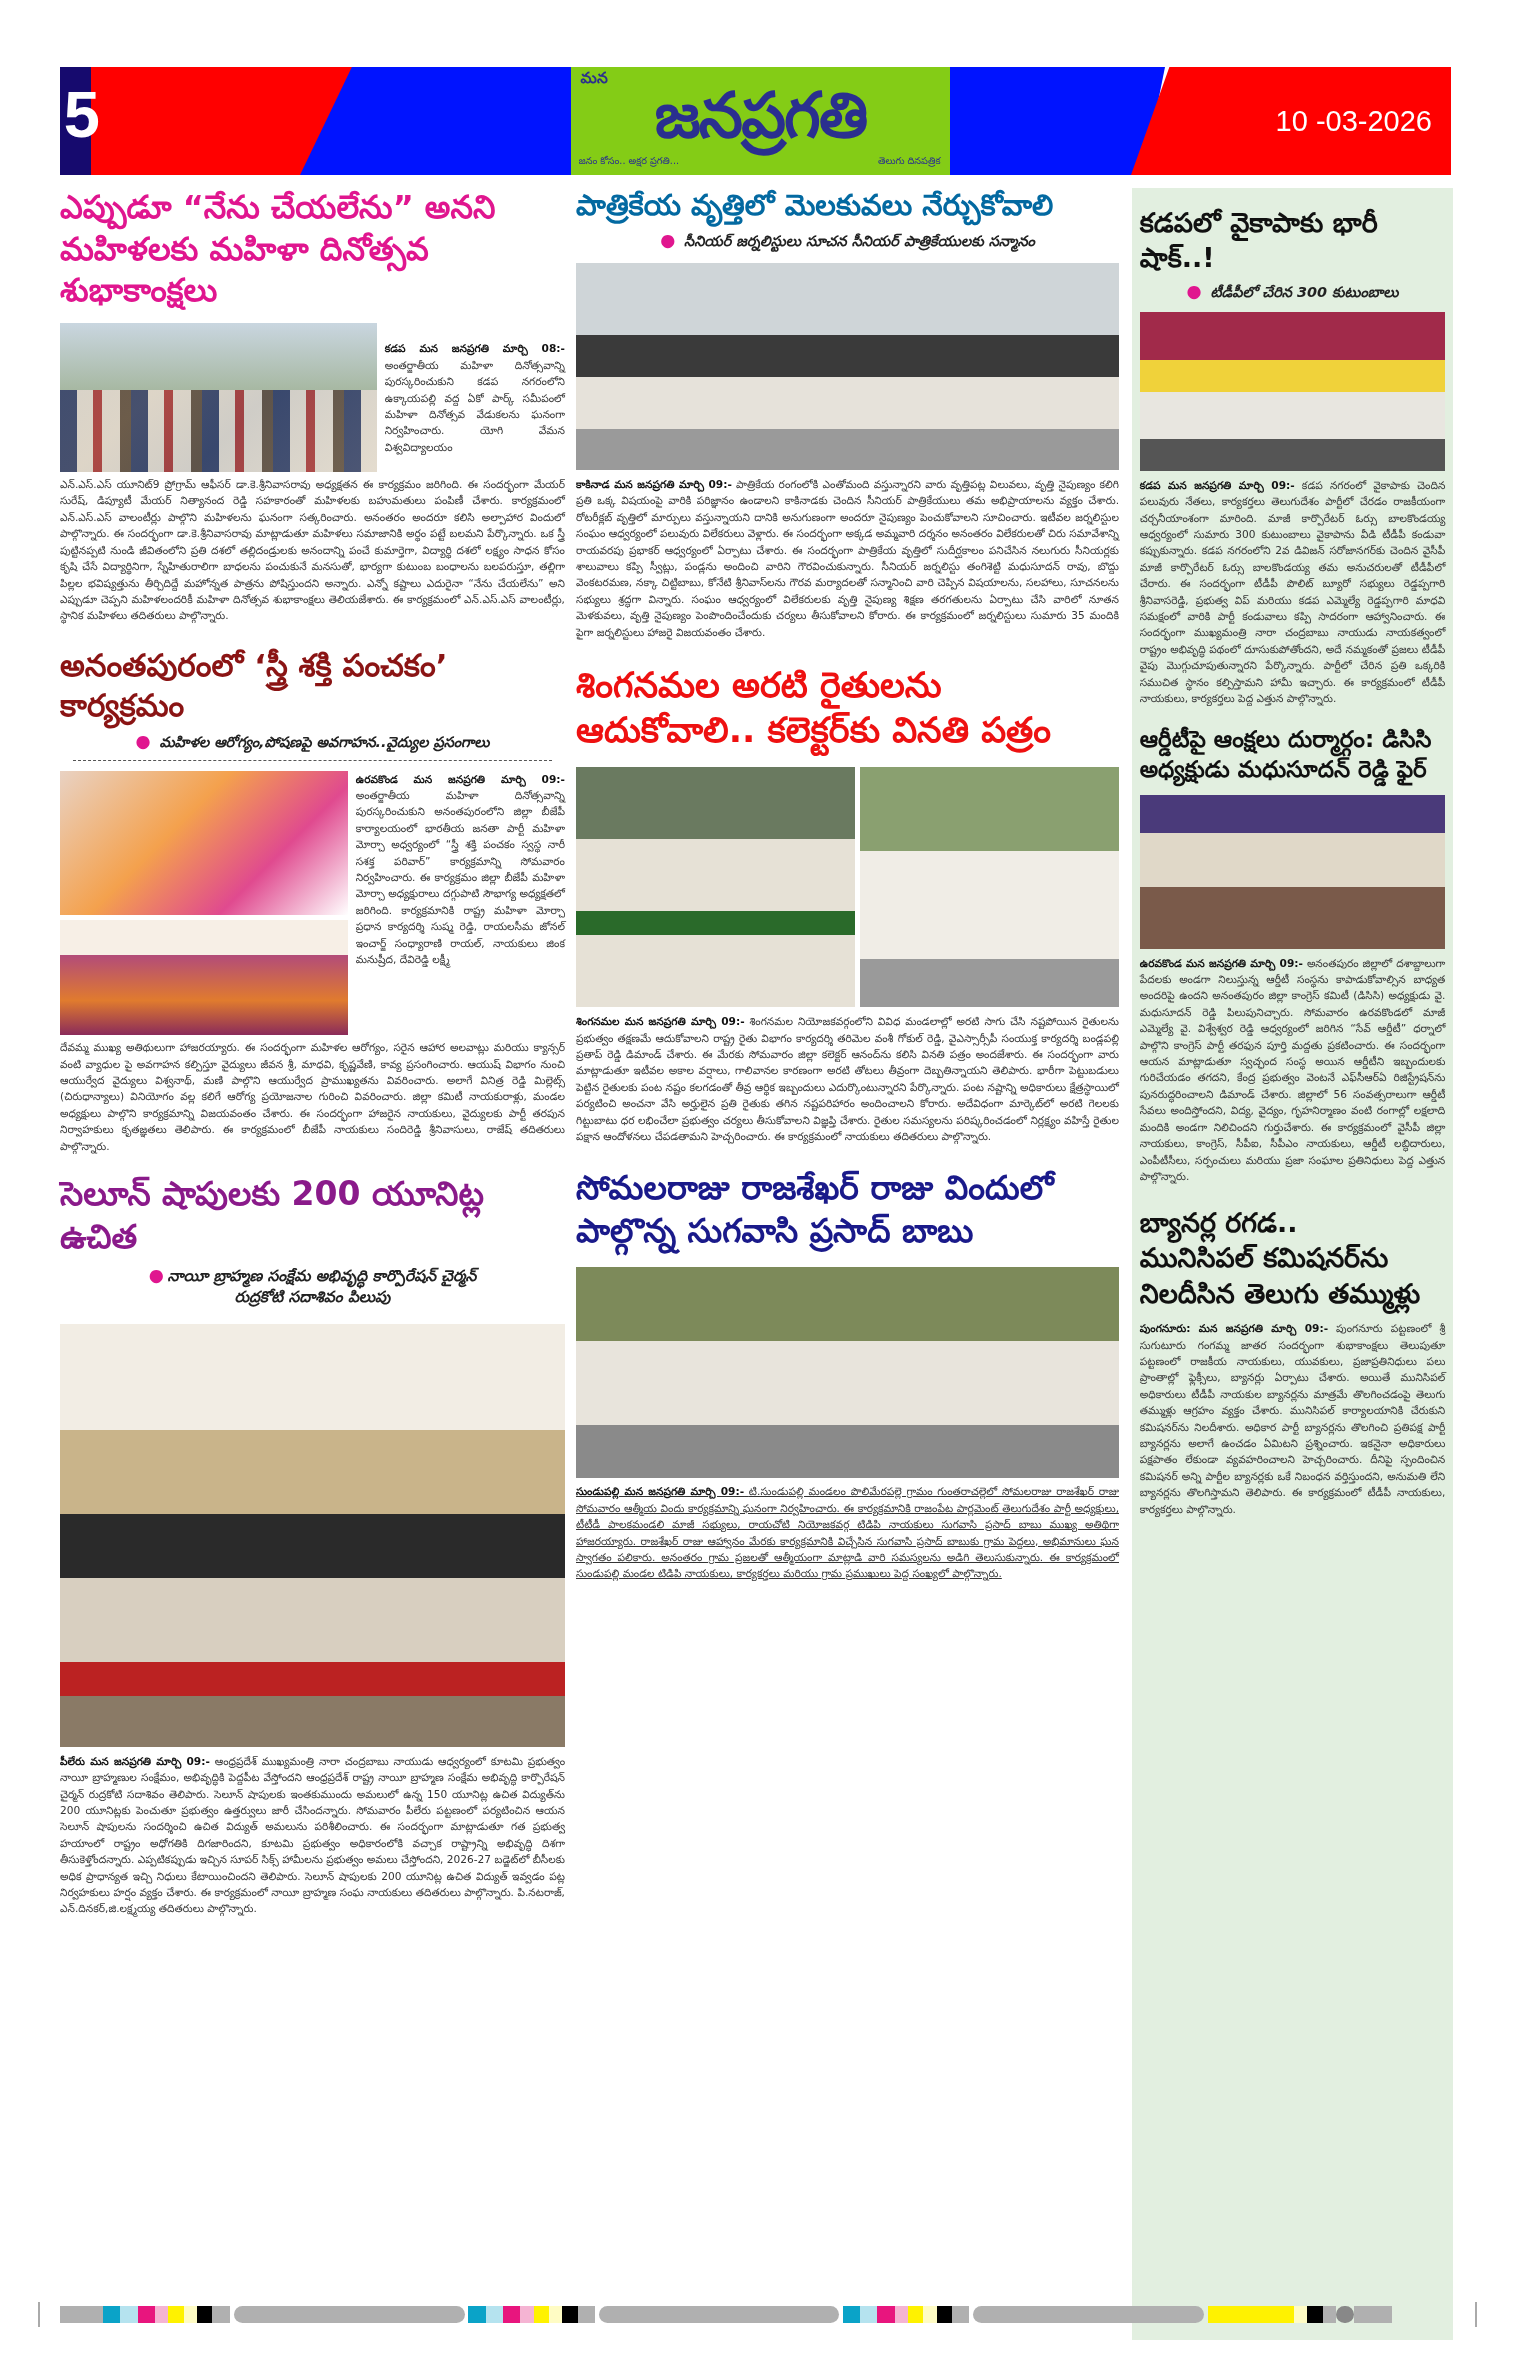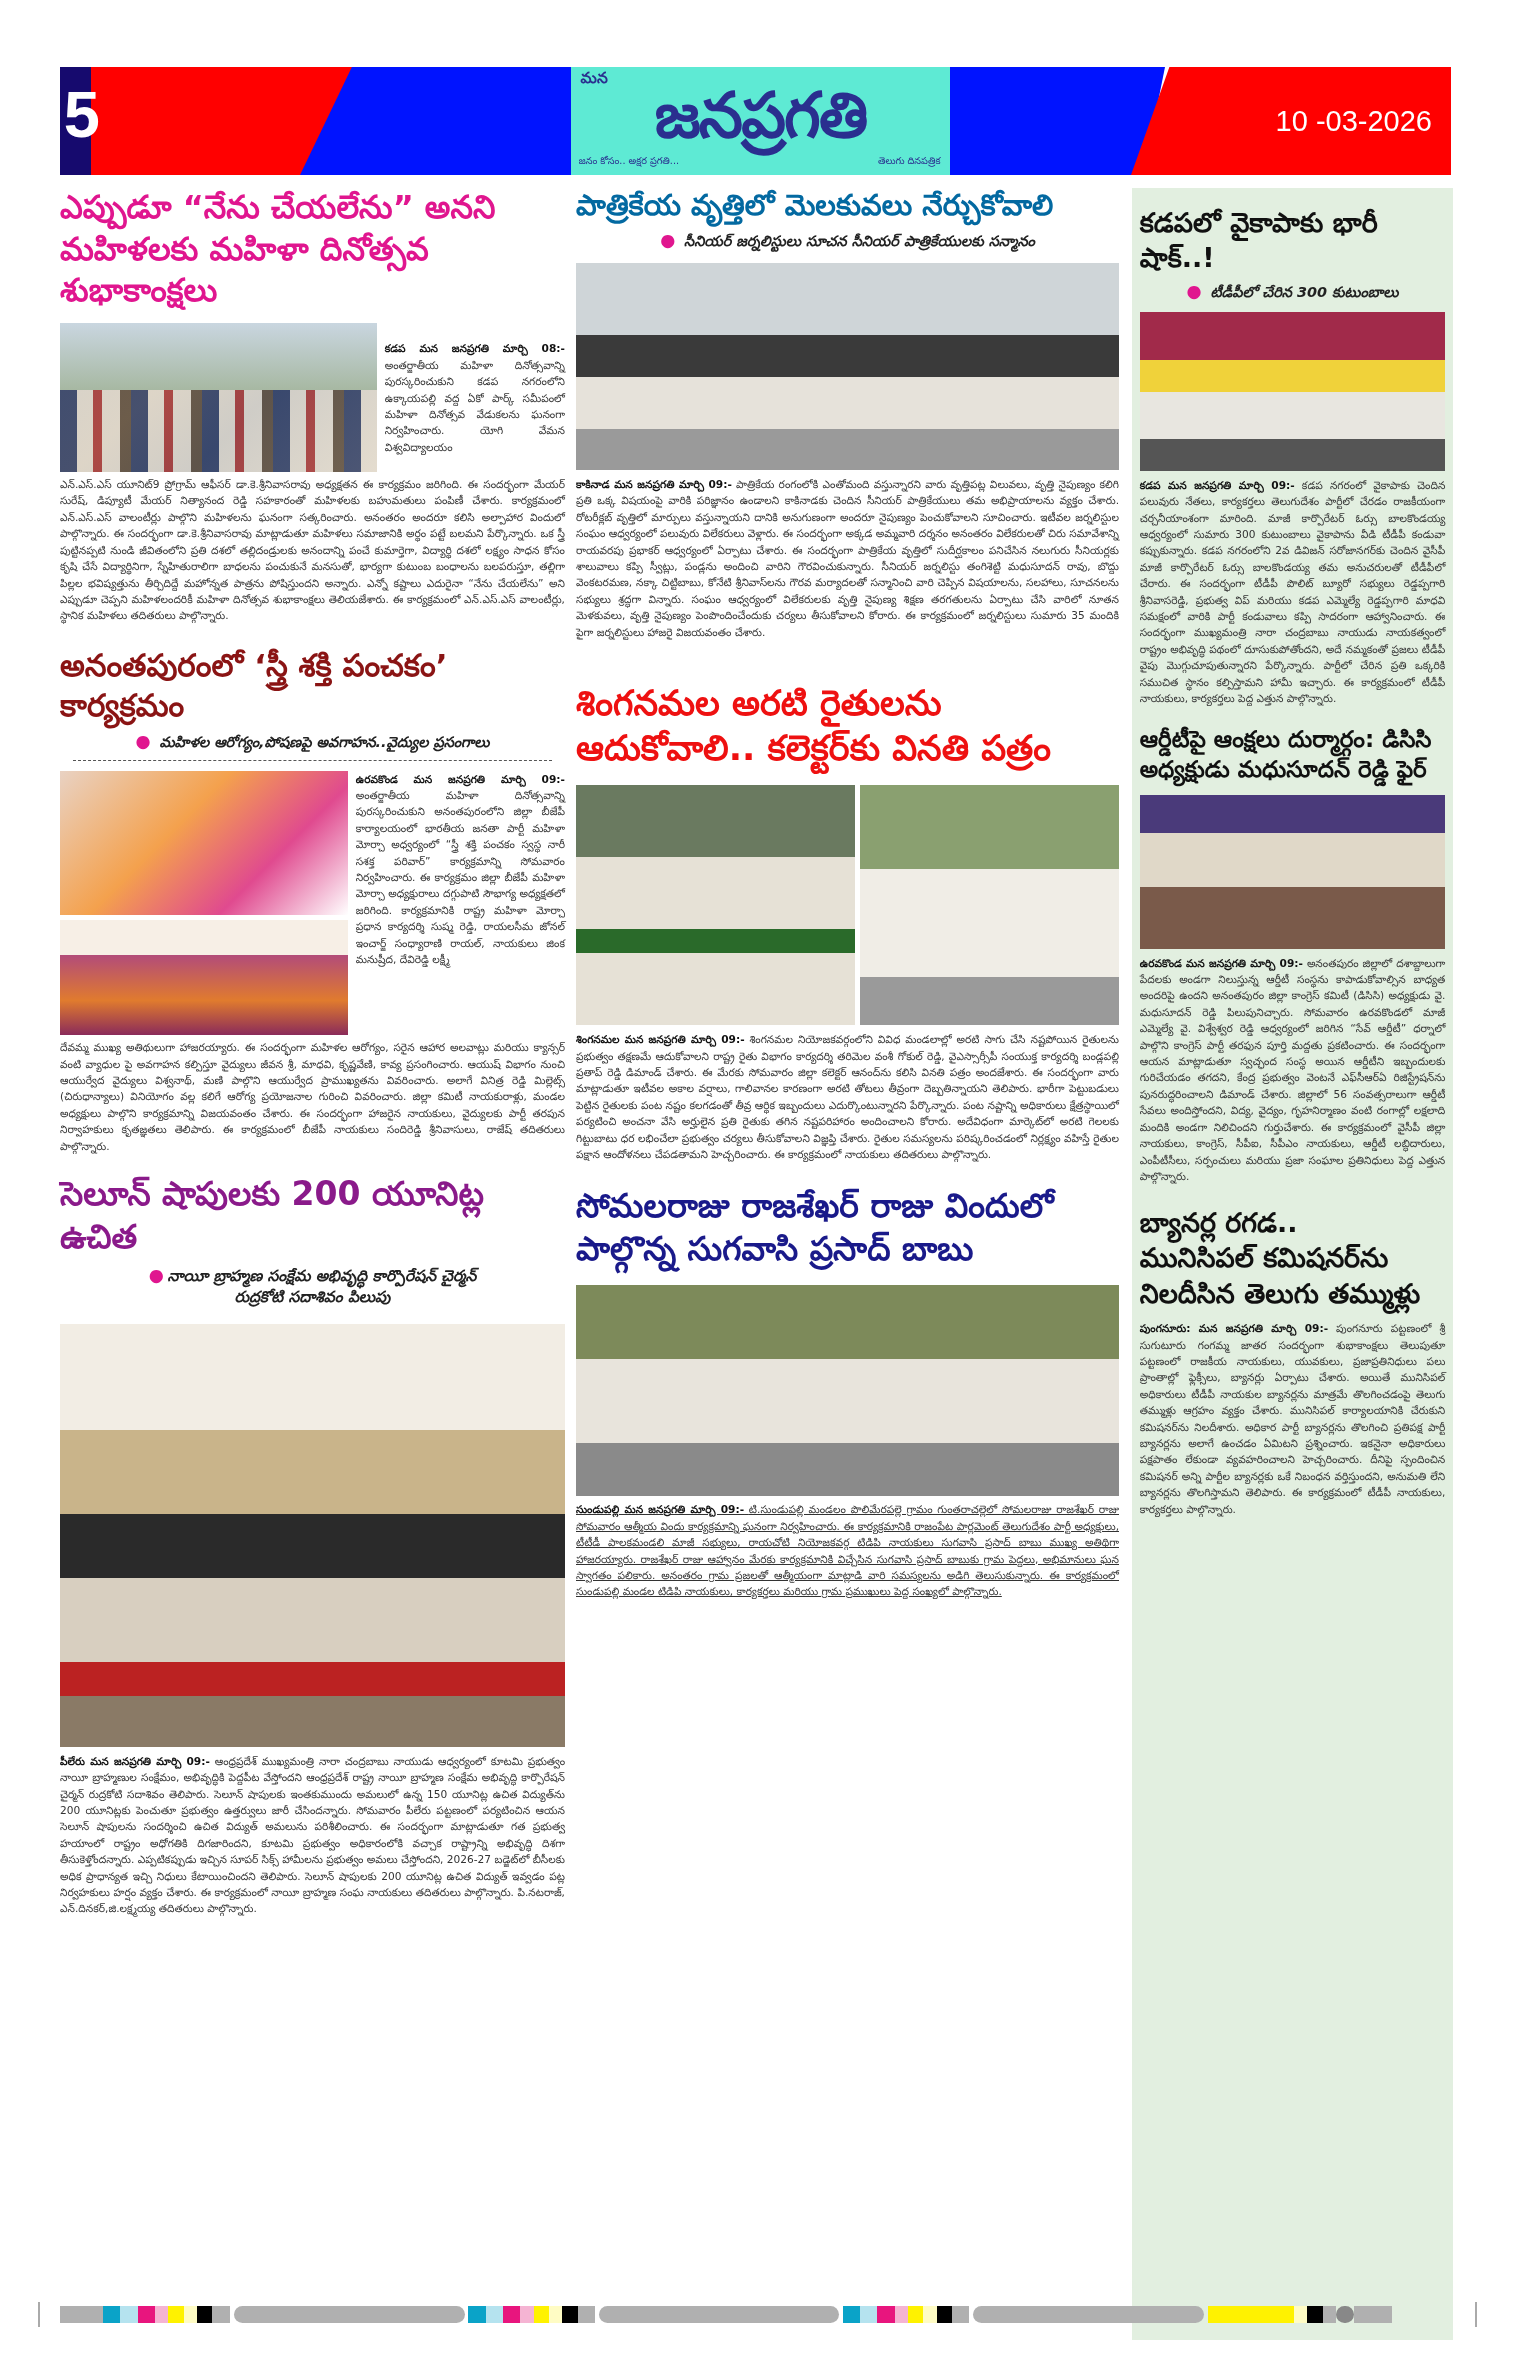--- a/index.html
+++ b/index.html
@@ -6,21 +6,21 @@
   html, body { width: 1537px; height: 2372px; background: #ffffff; overflow: hidden; }
   body { position: relative; font-family: "DejaVu Sans", sans-serif; color: #222; }
 
   
   .masthead { position: absolute; left: 60px; top: 67px; width: 1391px; height: 108px; overflow: hidden; }
   .mh-page { position: absolute; left: 0; top: 0; width: 31px; height: 108px; background: #160a6e; }
   .mh-page span { position: absolute; left: 3.8px; top: 9.6px; color: #fff; font: bold 65px "Liberation Sans", sans-serif; }
   .mh-red-left { position: absolute; left: 31px; top: 0; width: 269px; height: 108px; background: #ff0000; clip-path: polygon(0 0, 100% 0, 78% 100%, 0 100%); }
   .mh-blue { position: absolute; left: 240px; top: 0; width: 865px; height: 108px; background: #0013ff; clip-path: polygon(6% 0, 100% 0, 97.5% 100%, 0 100%); }
   .mh-red-right { position: absolute; left: 1071px; top: 0; width: 320px; height: 108px; background: #ff0000; clip-path: polygon(12% 0, 100% 0, 100% 100%, 0 100%); }
-  .mh-logo { position: absolute; left: 511px; top: 0; width: 379px; height: 108px; background: #5eead4; text-align: center; }
+  .mh-logo { position: absolute; left: 511px; top: 0; width: 379px; height: 108px; background: #84cc16; text-align: center; }
   .mh-logo .small { position: absolute; left: 9.6px; top: 1.9px; font: bold 15.4px "DejaVu Sans", sans-serif; color: #2a2f8f; }
   .mh-logo .name { position: absolute; left: 0; right: 0; top: 11.5px; font: bold 63px "DejaVu Sans", sans-serif; color: #2a2f8f; letter-spacing: -1.9px; }
   .mh-logo .tag-l { position: absolute; left: 7.7px; bottom: 5.8px; font-size: 9.6px; color: #2a2f8f; }
   .mh-logo .tag-r { position: absolute; right: 9.6px; bottom: 5.8px; font-size: 9.6px; color: #2a2f8f; }
   .mh-date { position: absolute; right: 19px; top: 38px; color: #fff; font: 29px "Liberation Sans", sans-serif; }
 
   
   .col { position: absolute; top: 187px; }
   .col-left { left: 60px; width: 505px; }
   .col-mid { left: 576px; width: 543px; }
@@ -148,21 +148,21 @@
       <span class="dot">●</span>
       <span>సీనియర్ జర్నలిస్టులు సూచన సీనియర్ పాత్రికేయులకు సన్మానం</span>
     </div>
     <div class="photo" style="width:100%;height:207px;margin-top:9.6px;background:linear-gradient(180deg,#cfd5d8 0 35%,#3a3a3a 35% 55%,#e6e2da 55% 80%,#9a9a9a 80%);"></div>
     <p class="body-text" style="margin-top:5.8px;">
       <b>కాకినాడ మన జనప్రగతి మార్చి 09:-</b>
       <span>పాత్రికేయ రంగంలోకి ఎంతోమంది వస్తున్నారని వారు వృత్తిపట్ల విలువలు, వృత్తి నైపుణ్యం కలిగి ప్రతి ఒక్క విషయంపై వారికి పరిజ్ఞానం ఉండాలని కాకినాడకు చెందిన సీనియర్ పాత్రికేయులు తమ అభిప్రాయాలను వ్యక్తం చేశారు. రోటరీక్లబ్ వృత్తిలో మార్పులు వస్తున్నాయని దానికి అనుగుణంగా అందరూ నైపుణ్యం పెంచుకోవాలని సూచించారు. ఇటీవల జర్నలిస్టుల సంఘం ఆధ్వర్యంలో పలువురు విలేకరులు వెళ్లారు. ఈ సందర్భంగా అక్కడ అమ్మవారి దర్శనం అనంతరం విలేకరులతో చిరు సమావేశాన్ని రాయవరపు ప్రభాకర్ ఆధ్వర్యంలో ఏర్పాటు చేశారు. ఈ సందర్భంగా పాత్రికేయ వృత్తిలో సుదీర్ఘకాలం పనిచేసిన నలుగురు సీనియర్లకు శాలువాలు కప్పి స్వీట్లు, పండ్లను అందించి వారిని గౌరవించుకున్నారు. సీనియర్ జర్నలిస్టు తంగిశెట్టి మధుసూదన్ రావు, బొద్దు వెంకటరమణ, నక్కా చిట్టిబాబు, కోనేటి శ్రీనివాస్‌లను గౌరవ మర్యాదలతో సన్మానించి వారి చెప్పిన విషయాలను, సలహాలు, సూచనలను సభ్యులు శ్రద్ధగా విన్నారు. సంఘం ఆధ్వర్యంలో విలేకరులకు వృత్తి నైపుణ్య శిక్షణ తరగతులను ఏర్పాటు చేసి వారిలో నూతన మెళకువలు, వృత్తి నైపుణ్యం పెంపొందించేందుకు చర్యలు తీసుకోవాలని కోరారు. ఈ కార్యక్రమంలో జర్నలిస్టులు సుమారు 35 మందికి పైగా జర్నలిస్టులు హాజరై విజయవంతం చేశారు.</span>
     </p>
   </article>
 
-  <article style="margin-top:41px;">
+  <article style="margin-top:23px;">
     <h2 class="headline hl-red">
       <div>శింగనమల అరటి రైతులను</div>
       <div>ఆదుకోవాలి.. కలెక్టర్‌కు వినతి పత్రం</div>
     </h2>
     <div style="display:flex;gap:5.8px;margin-top:13.4px;">
       <div class="photo" style="width:279px;height:240px;background:linear-gradient(180deg,#6a7a60 0 30%,#e6e1d6 30% 60%,#2a6a2a 60% 70%,#e6e1d6 70%);"></div>
       <div class="photo" style="width:259px;height:240px;background:linear-gradient(180deg,#8aa070 0 35%,#f0ede6 35% 80%,#9a9a9a 80%);"></div>
     </div>
     <p class="body-text" style="margin-top:5.8px;">
       <b>శింగనమల మన జనప్రగతి మార్చి 09:-</b>

